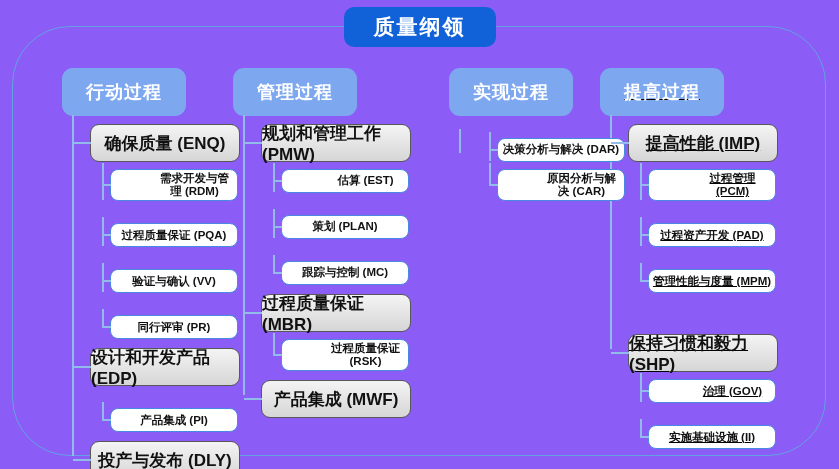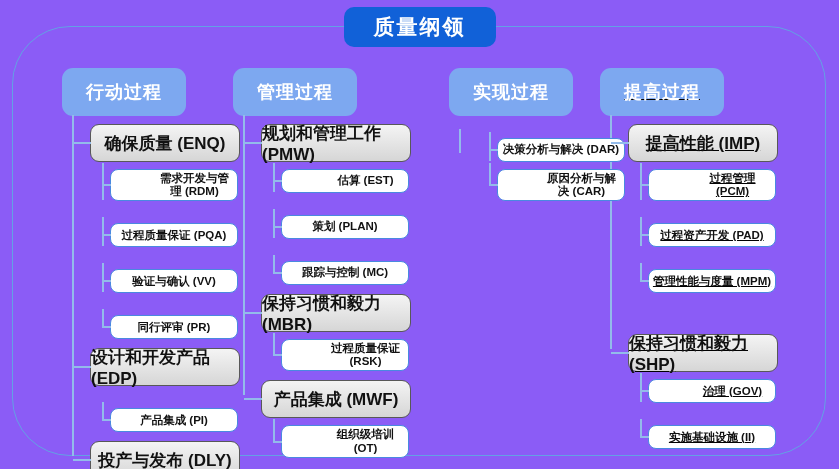--- a/index.html
+++ b/index.html
@@ -112,30 +112,27 @@
     <div class="groups">
       <div class="group first">
         <div class="gray-box">规划和管理工作 (PMW)</div>
         <div class="children">
           <div class="child first">估算 (EST)</div>
           <div class="child">策划 (PLAN)</div>
           <div class="child">跟踪与控制 (MC)</div>
         </div>
       </div>
       <div class="group">
-        <div class="gray-box">保持习惯和毅力 (MBR)</div>
+        <div class="gray-box">过程质量保证 (MBR)</div>
         <div class="children">
           <div class="child first">过程质量保证 (RSK)</div>
         </div>
       </div>
       <div class="group">
         <div class="gray-box">产品集成 (MWF)</div>
-        <div class="children">
-          <div class="child first">组织级培训 (OT)</div>
-        </div>
       </div>
     </div>
   </div>
 
   <div class="col col-3">
     <div class="col-header">实现过程</div>
     <div class="groups">
       <div class="group first">
         <div class="children">
           <div class="child">决策分析与解决 (DAR)</div>

